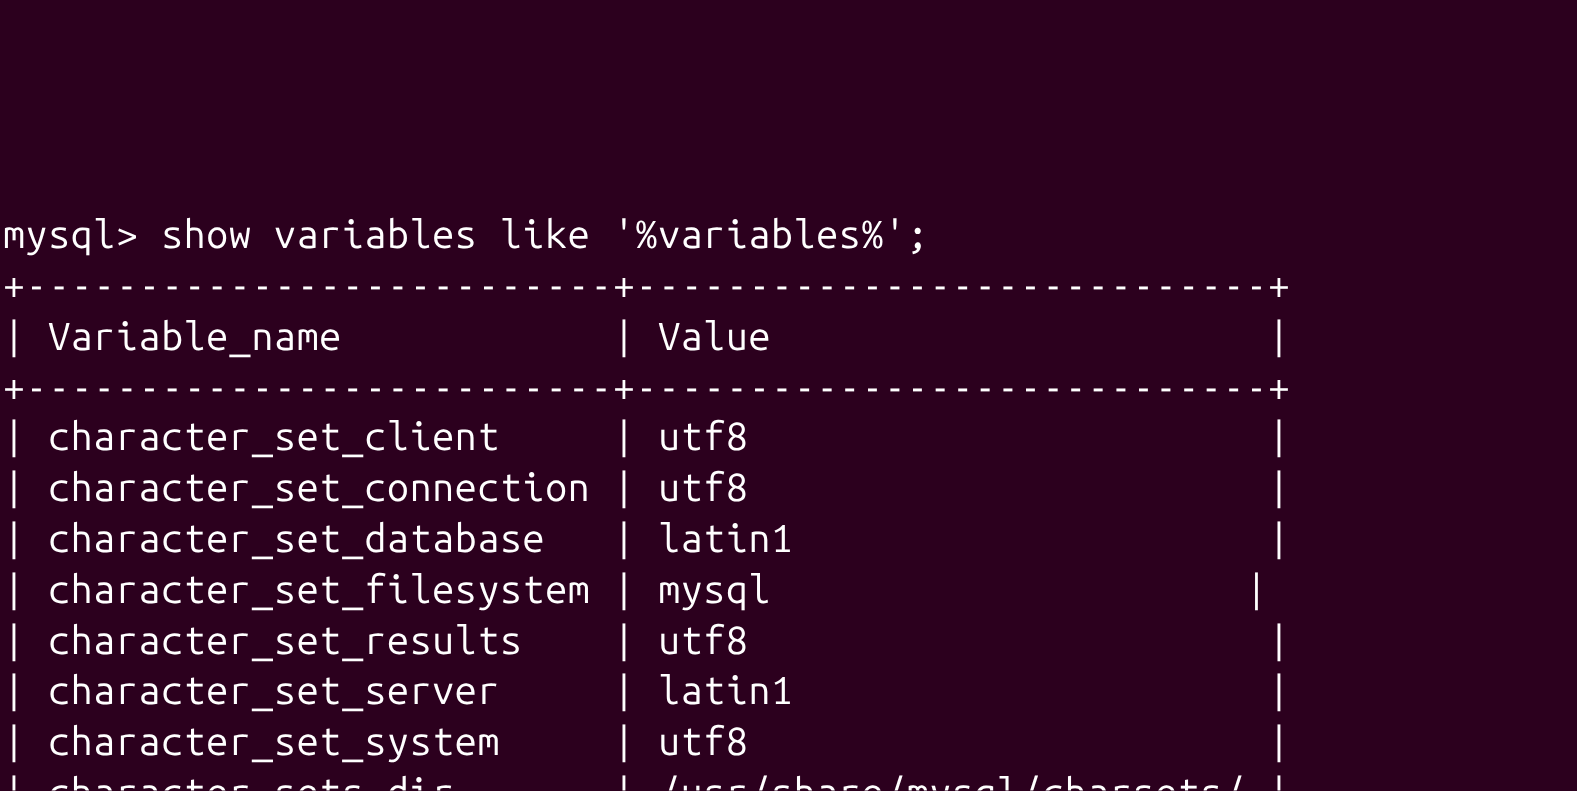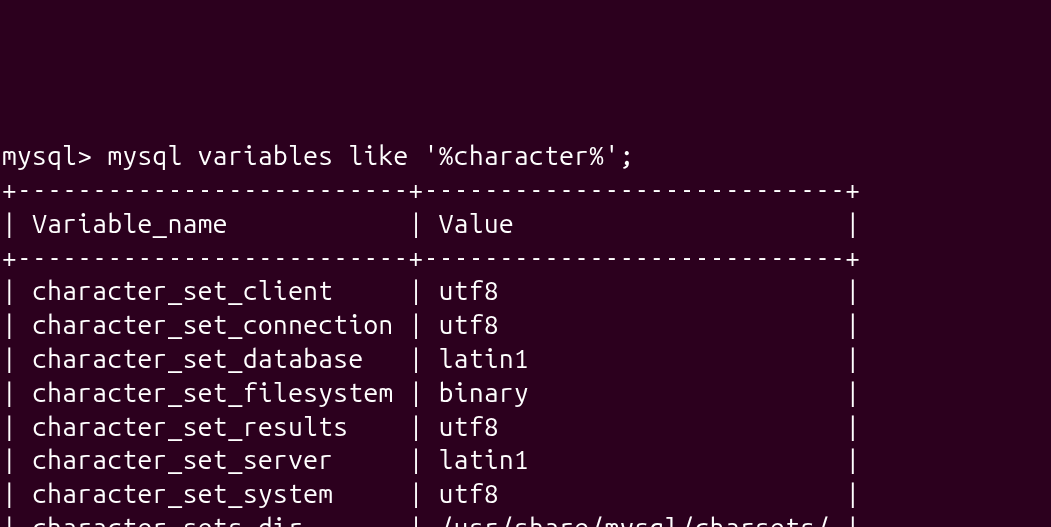--- a/index.html
+++ b/index.html
@@ -22,28 +22,28 @@
     }
     .terminal {
       white-space: pre;
     }
   </style>
 </head>
 <body>
 
 
 
-<div class="terminal"><span>mysql&gt;</span> <span>mysql variables like '%character%';</span>
+<div class="terminal"><span>mysql&gt;</span> <span>show variables like '%variables%';</span>
 <span>+--------------------------+----------------------------+</span>
 <span>| <span>Variable_name           </span> | <span>Value                     </span> |</span>
 <span>+--------------------------+----------------------------+</span>
 <span>| <span>character_set_client    </span> | <span>utf8                      </span> |</span>
 <span>| <span>character_set_connection</span> | <span>utf8                      </span> |</span>
 <span>| <span>character_set_database  </span> | <span>latin1                    </span> |</span>
-<span>| <span>character_set_filesystem</span> | <span>binary                    </span> |</span>
+<span>| <span>character_set_filesystem</span> | <span>mysql                    </span> |</span>
 <span>| <span>character_set_results   </span> | <span>utf8                      </span> |</span>
 <span>| <span>character_set_server    </span> | <span>latin1                    </span> |</span>
 <span>| <span>character_set_system    </span> | <span>utf8                      </span> |</span>
 <span>| <span>character_sets_dir      </span> | <span>/usr/share/mysql/charsets/</span> |</span>
 
 </div>
 
 
 
 

